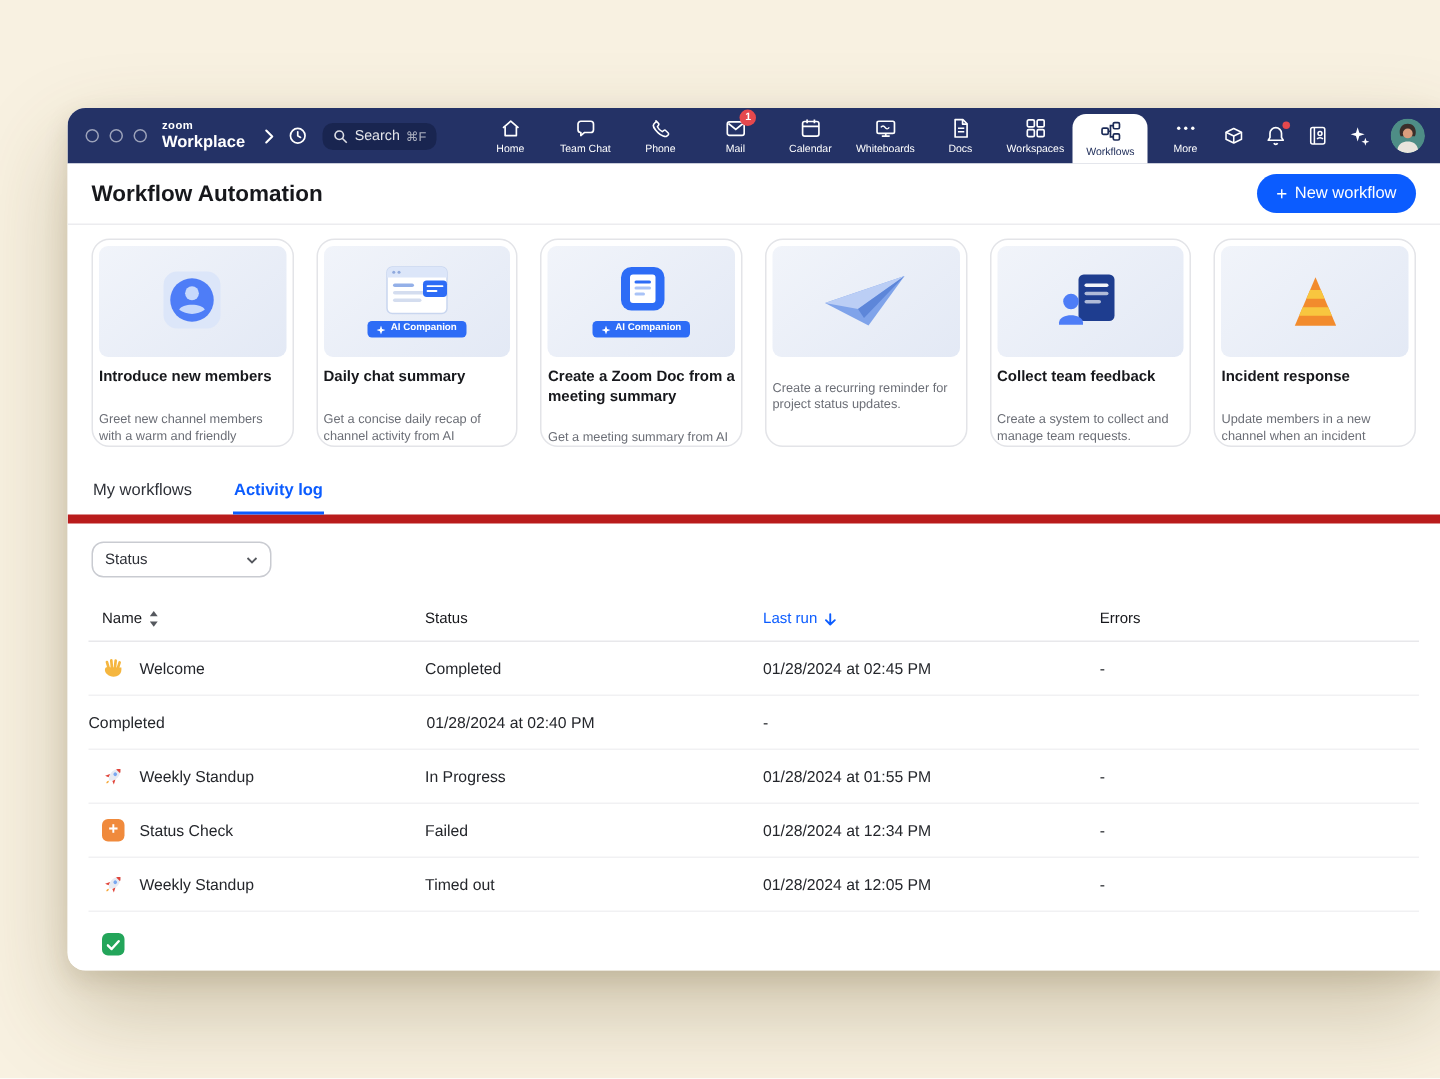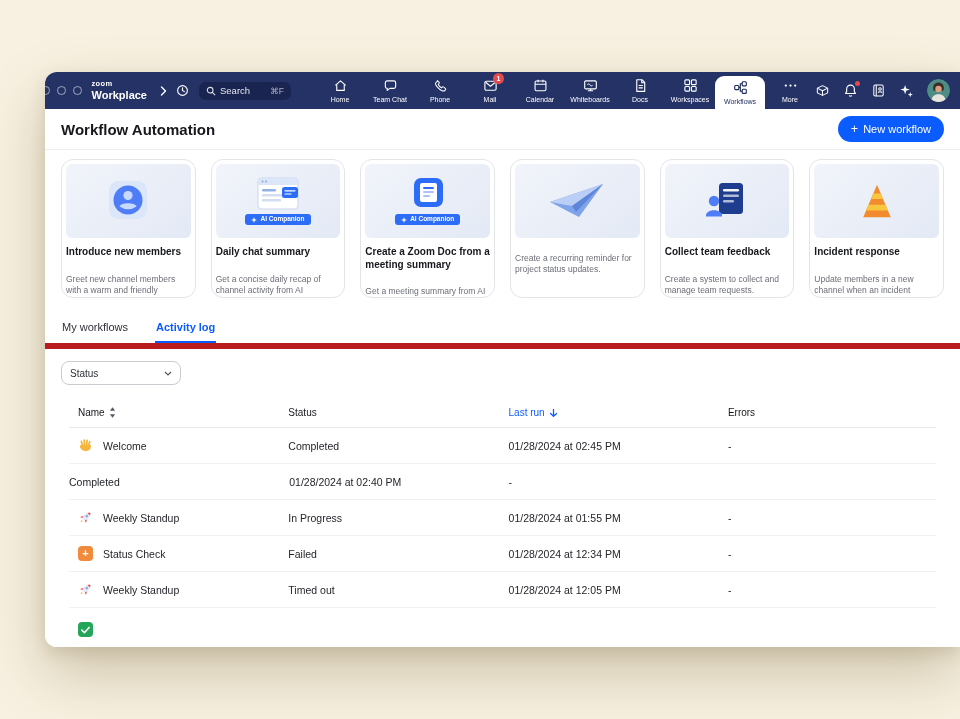--- a/index.html
+++ b/index.html
@@ -1,21 +1,21 @@
 <!DOCTYPE html>
 <html><head>
 <meta charset="utf-8">
 <style>
   *{box-sizing:border-box;margin:0;padding:0;}
   html,body{width:960px;height:719px;}
   body{font-family:"Liberation Sans",sans-serif;-webkit-font-smoothing:antialiased;}
   .canvas{position:relative;width:960px;height:719px;background:#F8F1E1;overflow:hidden;}
   .window{position:absolute;left:45px;top:72px;right:0;height:575px;background:#fff;
     border-radius:12px 0 0 12px;box-shadow:0 26px 60px rgba(95,74,30,.28),0 6px 16px rgba(95,74,30,.14);
-    display:flex;flex-direction:column;overflow:hidden;align-items:flex-end;}
+    display:flex;flex-direction:column;overflow:hidden;}
 
   
   .titlebar{flex:0 0 37px;height:37px;background:#243266;display:flex;align-items:center;padding-left:12px;color:#fff;}
   .lights{display:flex;gap:7px;margin-right:10px;}
   .light{width:9px;height:9px;border-radius:50%;border:1px solid rgba(255,255,255,.55);cursor:pointer;}
   .logo{display:flex;flex-direction:column;line-height:1.1;margin-right:5px;}
   .logo-top{font-size:7.5px;font-weight:bold;letter-spacing:.3px;}
   .logo-bottom{font-size:11px;font-weight:bold;}
   .tbbtn{display:flex;align-items:center;justify-content:center;cursor:pointer;margin-left:8px;}
   .searchpill{margin-left:9px;width:92px;height:18px;background:rgba(8,16,44,.38);border-radius:7px;
@@ -58,21 +58,21 @@
   .tab{font-size:11px;color:#2E3138;padding:10px 1px;cursor:pointer;}
   .tab.active{color:#0B5CFF;font-weight:bold;box-shadow:inset 0 -2px 0 #0B5CFF;}
 
   .filters{display:flex;gap:12px;padding:12px 16px 10px;}
   .fbox{display:flex;align-items:center;gap:5px;height:24px;border:1px solid #C9CBD1;border-radius:8px;
     padding:0 8px;width:120px;background:#fff;font-size:10px;color:#2E3138;cursor:pointer;}
   .fbox input{border:0;outline:0;width:100%;font-size:10px;font-family:inherit;color:#2E3138;background:transparent;}
   .fbox input::placeholder{color:#8A8D94;}
   .fbox .chevdn{margin-left:auto;display:flex;}
 
-  .tablewrap{flex:1;padding:0 24px;overflow:hidden;display:flex;flex-direction:column;}
+  .tablewrap{flex:1;padding:0 14px;overflow:hidden;display:flex;flex-direction:column;}
   .thead{display:flex;align-items:center;padding:12px 0 9px;border-bottom:1px solid #E8E8EB;font-size:10px;color:#17181C;}
   .th{display:flex;align-items:center;gap:4px;}
   .th.sorted{color:#0B5CFF;}
   .col1{width:25.3%;padding-left:9px;}
   .col2{width:25.4%;}
   .col3{width:25.3%;}
   .col4{flex:1;}
   .row{display:flex;align-items:center;height:36px;border-bottom:1px solid #F1F1F3;font-size:10.5px;color:#24262B;cursor:pointer;}
   .namecell{display:flex;align-items:center;gap:10px;}
   .ic16{width:15px;height:15px;display:flex;align-items:center;justify-content:center;flex:0 0 15px;}

